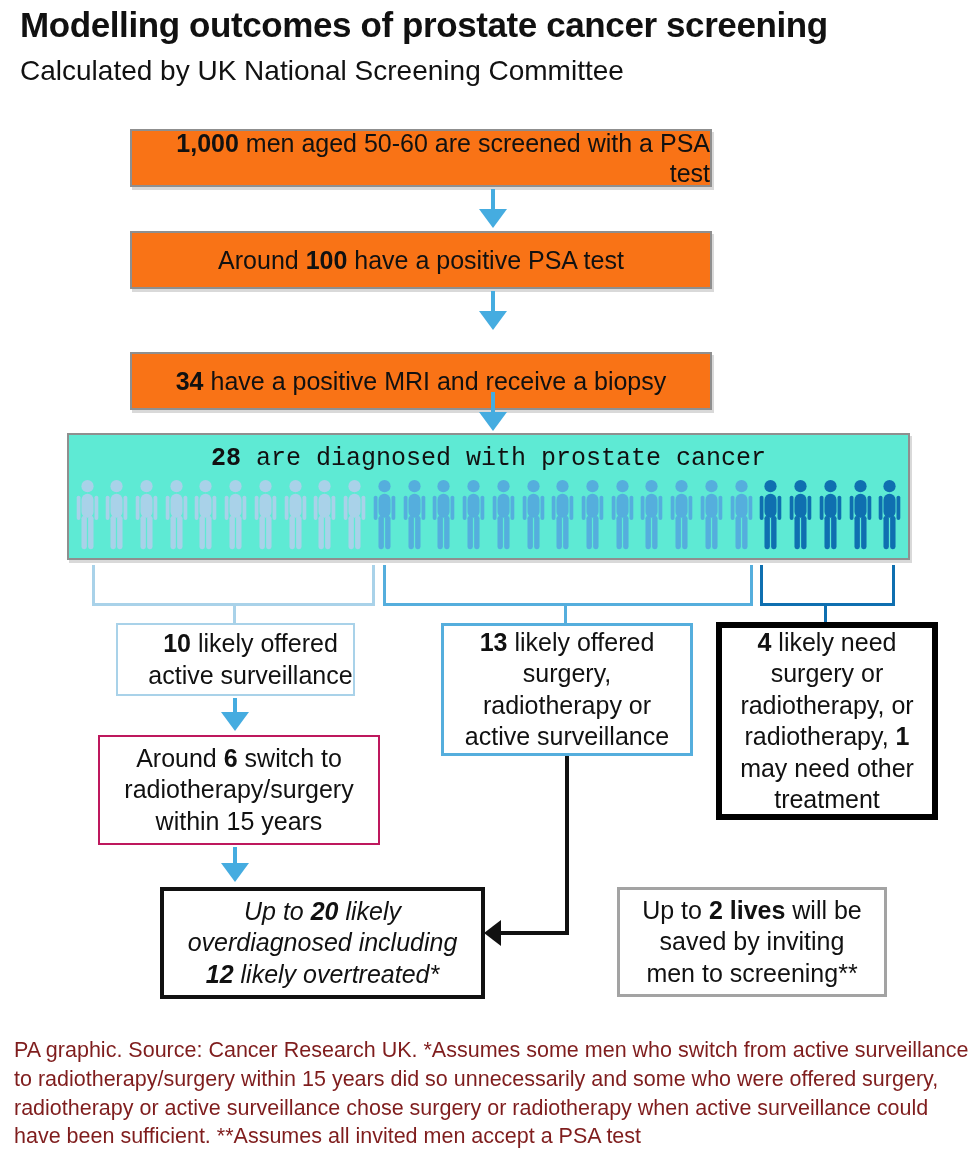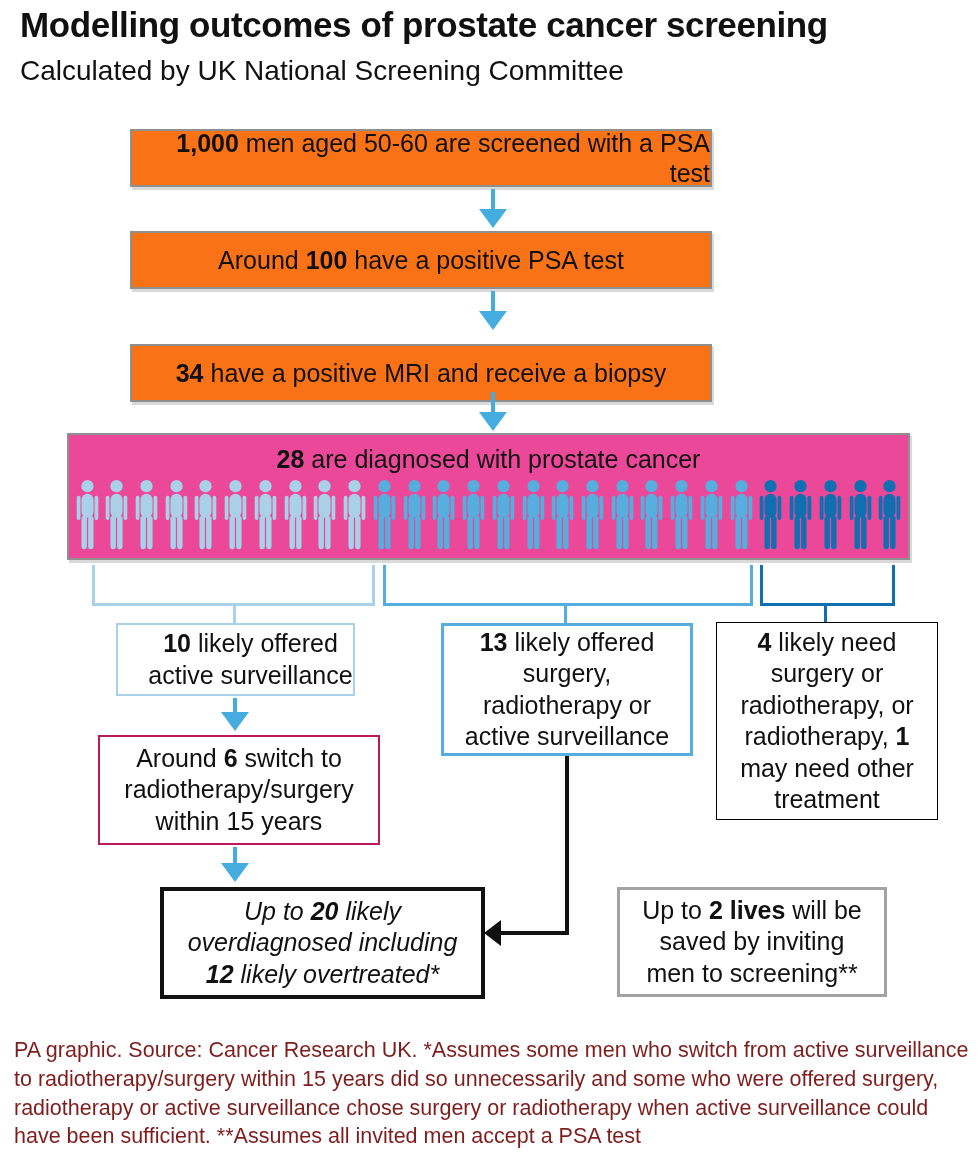--- a/index.html
+++ b/index.html
@@ -10,23 +10,23 @@
   .abs{position:absolute;box-sizing:border-box;}
   .title{left:20px;top:5px;font-size:35px;font-weight:700;letter-spacing:-0.4px;}
   .subtitle{left:20px;top:55px;font-size:28px;font-weight:400;}
   .step-box{
     left:130px;width:582px;height:58px;background:#f97316;
     border:2px solid #8f8f8f;box-shadow:2px 3px 0 #d9d9d9;
     display:flex;align-items:center;justify-content:center;
     text-align:right;font-size:25px;line-height:1.2;
   }
   .big-box{
-    left:67px;top:433px;width:843px;height:127px;background:#ec4899;
+    left:67px;top:433px;width:843px;height:127px;background:#5eead4;
     border:2px solid #8f8f8f;box-shadow:2px 3px 0 #d9d9d9;
-    display:flex;flex-direction:column;align-items:center;padding-top:9px;
+    display:flex;flex-direction:column;align-items:center;padding-top:9px;font-family:Liberation Mono, monospace;
   }
   .big-box-label{font-size:25px;line-height:1.2;text-align:center;}
   .figures-row{
     width:830px;height:72px;margin-top:5px;
     display:flex;justify-content:space-between;align-items:flex-end;
   }
   .person{width:27px;height:72px;display:block;}
   .arrow-down{display:flex;flex-direction:column;align-items:center;width:30px;}
   .arrow-down .stem{width:4px;background:currentColor;}
   .arrow-down .head{
@@ -79,21 +79,21 @@
   </div>
 
   <div class="abs step-box" style="top:231px;">
     <span><span>Around </span><b>100</b><span> have a positive PSA test</span></span>
   </div>
   <div class="abs arrow-down blue" style="left:478px;top:291px;">
     <span class="stem" style="height:20px;"></span>
       <span class="head"></span>
   </div>
 
-  <div class="abs step-box" style="top:344px;">
+  <div class="abs step-box" style="top:352px;">
     <span><b>34</b><span> have a positive MRI and receive a biopsy</span></span>
   </div>
   <div class="abs arrow-down blue" style="left:478px;top:392px;">
     <span class="stem" style="height:20px;"></span>
       <span class="head"></span>
   </div>
 
   <div class="abs big-box">
     <div class="big-box-label"><b>28</b><span> are diagnosed with prostate cancer</span></div>
     <div class="figures-row" id="figures-row">
@@ -205,21 +205,21 @@
   </div>
   <div class="abs arrow-down blue" style="left:220px;top:847px;">
     <span class="stem" style="height:16px;"></span>
       <span class="head"></span>
   </div>
 
   <div class="abs outcome-box" style="left:441px;top:623px;width:252px;height:133px;border:3px solid #55AEDD;">
     <span><b>13</b><span> likely offered</span><br><span>surgery,</span><br><span>radiotherapy or</span><br><span>active surveillance</span></span>
   </div>
 
-  <div class="abs outcome-box" style="left:716px;top:622px;width:222px;height:198px;border:1px solid #000000;">
+  <div class="abs outcome-box" style="left:716px;top:622px;width:222px;height:198px;border:6px solid #000000;">
     <span><b>4</b><span> likely need</span><br><span>surgery or</span><br><span>radiotherapy, or</span><br><span>radiotherapy, </span><b>1</b><br><span>may need other</span><br><span>treatment</span></span>
   </div>
 
   <div class="abs line" style="left:565px;top:756px;width:4px;height:177px;"></div>
   <div class="abs line" style="left:500px;top:931px;width:69px;height:4px;"></div>
   <div class="abs arrowhead-left" style="left:484px;top:920px;"></div>
 
   <div class="abs outcome-box" style="left:160px;top:887px;width:325px;height:112px;border:4px solid #111;font-style:italic;">
     <span><span>Up to </span><b>20</b><span> likely</span><br><span>overdiagnosed including</span><br><b>12</b><span> likely overtreated*</span></span>
   </div>

